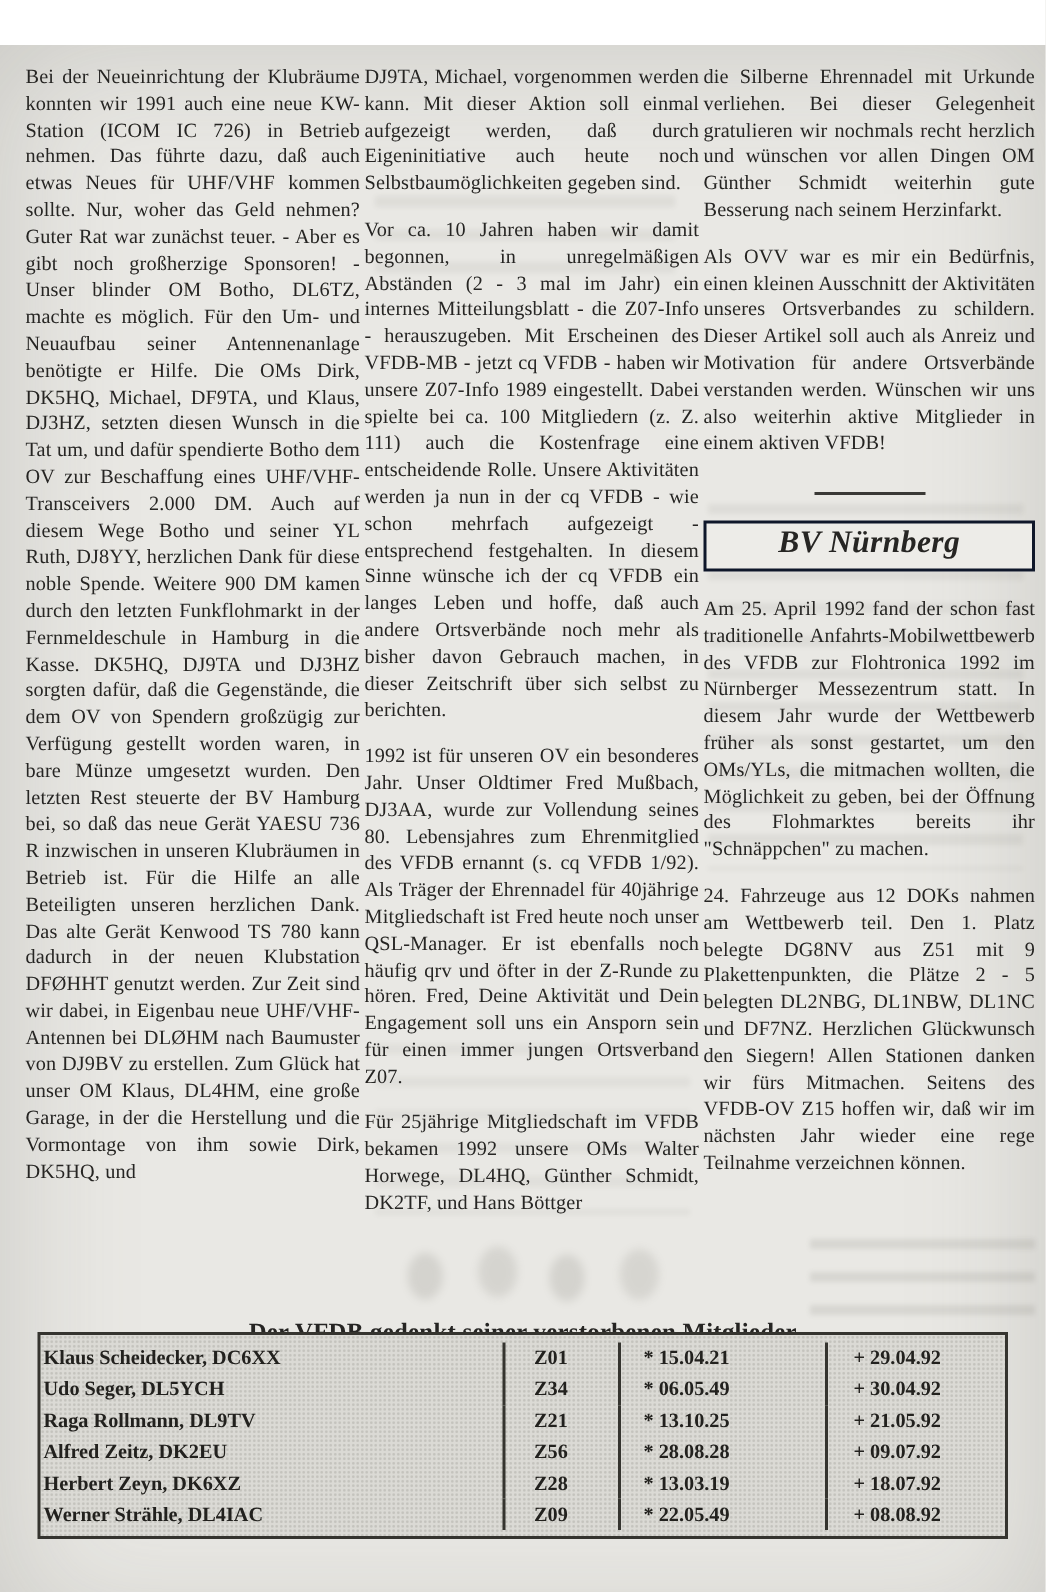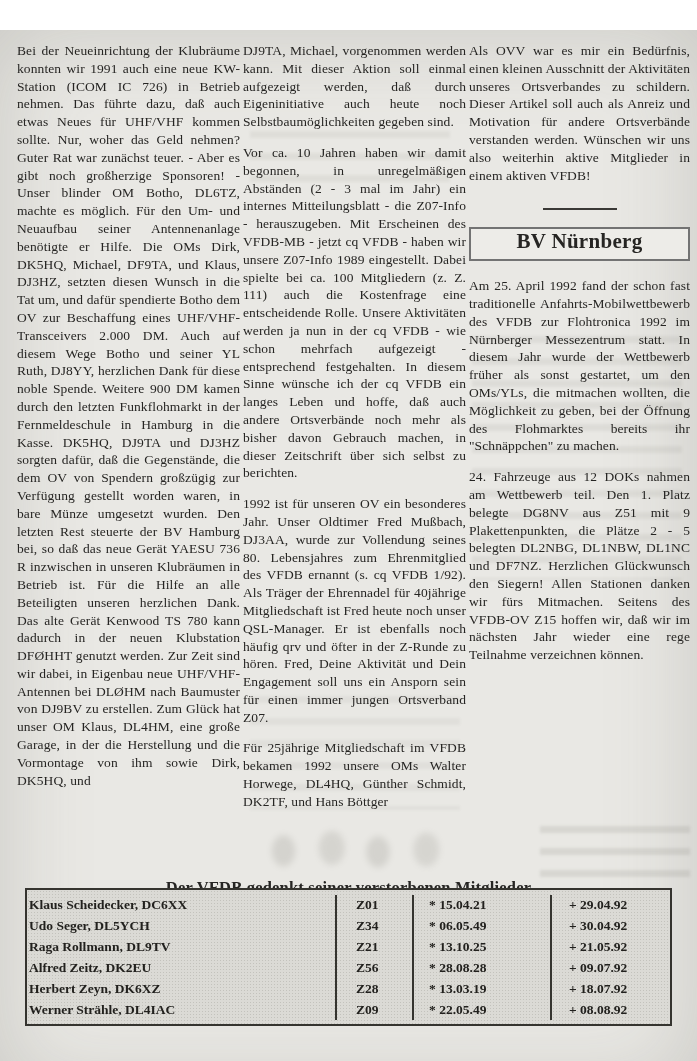--- a/index.html
+++ b/index.html
@@ -29,25 +29,26 @@
   .col-3 { left: 469px; width: 221px; }
 
   
   .section-divider {
     width: 74px;
     height: 0;
     border-top: 2px solid #3a3936;
     margin: 24px auto 17px auto;
   }
   .section-box {
-    border: 2px solid #737373;
+    border: 2px solid #0f172a;
     background: #edece8;
     text-align: center;
     padding: 4px 0 6px 0;
     margin: 0 0 16px 0;
+    font-style: italic;
   }
   .section-box .box-title {
     font-size: 21px;
     font-weight: bold;
     letter-spacing: .3px;
   }
   .subheading {
     font-weight: bold;
     font-size: 15px;
     margin: 0 0 15px 0;
@@ -146,20 +147,21 @@
   </div>
 
   <div class="col col-2">
     <p>DJ9TA, Michael, vorgenommen werden kann. Mit dieser Aktion soll einmal aufgezeigt werden, daß durch Eigeninitiative auch heute noch Selbstbaumöglichkeiten gegeben sind.</p>
     <p>Vor ca. 10 Jahren haben wir damit begonnen, in unregelmäßigen Abständen (2 - 3 mal im Jahr) ein internes Mitteilungsblatt - die Z07-Info - herauszugeben. Mit Erscheinen des VFDB-MB - jetzt cq VFDB - haben wir unsere Z07-Info 1989 eingestellt. Dabei spielte bei ca. 100 Mitgliedern (z. Z. 111) auch die Kostenfrage eine entscheidende Rolle. Unsere Aktivitäten werden ja nun in der cq VFDB - wie schon mehrfach aufgezeigt - entsprechend festgehalten. In diesem Sinne wünsche ich der cq VFDB ein langes Leben und hoffe, daß auch andere Ortsverbände noch mehr als bisher davon Gebrauch machen, in dieser Zeitschrift über sich selbst zu berichten.</p>
     <p>1992 ist für unseren OV ein besonderes Jahr. Unser Oldtimer Fred Mußbach, DJ3AA, wurde zur Vollendung seines 80. Lebensjahres zum Ehrenmitglied des VFDB ernannt (s. cq VFDB 1/92). Als Träger der Ehrennadel für 40jährige Mitgliedschaft ist Fred heute noch unser QSL-Manager. Er ist ebenfalls noch häufig qrv und öfter in der Z-Runde zu hören. Fred, Deine Aktivität und Dein Engagement soll uns ein Ansporn sein für einen immer jungen Ortsverband Z07.</p>
     <p>Für 25jährige Mitgliedschaft im VFDB bekamen 1992 unsere OMs Walter Horwege, DL4HQ, Günther Schmidt, DK2TF, und Hans Böttger</p>
   </div>
 
   <div class="col col-3">
+    <p>die Silberne Ehrennadel mit Urkunde verliehen. Bei dieser Gelegenheit gratulieren wir nochmals recht herzlich und wünschen vor allen Dingen OM Günther Schmidt weiterhin gute Besserung nach seinem Herzinfarkt.</p>
     <p>Als OVV war es mir ein Bedürfnis, einen kleinen Ausschnitt der Aktivitäten unseres Ortsverbandes zu schildern. Dieser Artikel soll auch als Anreiz und Motivation für andere Ortsverbände verstanden werden. Wünschen wir uns also weiterhin aktive Mitglieder in einem aktiven VFDB!</p>
 
     <div class="section-divider"></div>
 
     <div class="section-box">
       <span class="box-title">BV Nürnberg</span>
     </div>
 
 
     <p>Am 25. April 1992 fand der schon fast traditionelle Anfahrts-Mobilwettbewerb des VFDB zur Flohtronica 1992 im Nürnberger Messezentrum statt. In diesem Jahr wurde der Wettbewerb früher als sonst gestartet, um den OMs/YLs, die mitmachen wollten, die Möglichkeit zu geben, bei der Öffnung des Flohmarktes bereits ihr "Schnäppchen" zu machen.</p>

